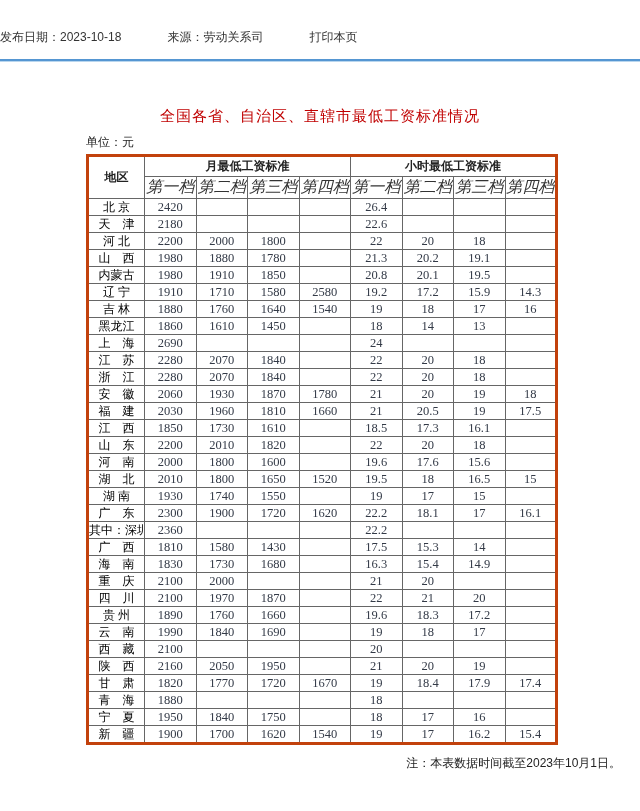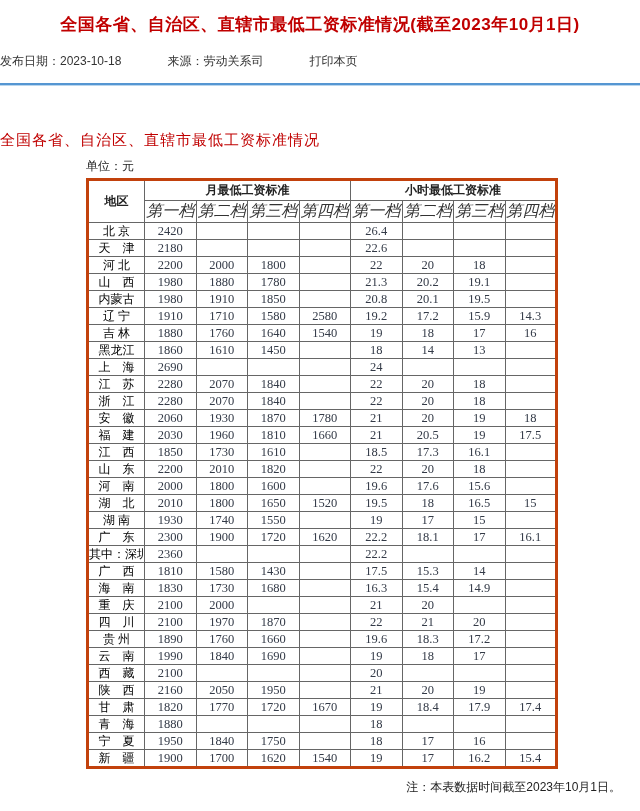--- a/index.html
+++ b/index.html
@@ -25,20 +25,21 @@
   .meta-item { white-space:nowrap; }
   .print-link { cursor:pointer; color:#333; text-decoration:none; }
   .blue-rule {
     margin-top:13px;
     height:2px;
     background:#5596d2;
     border-bottom:1px solid #b9d6ee;
   }
   .table-title {
     margin-top:45px;
+    text-align:center;
     font-size:15px;
     color:#c00000;
     letter-spacing:1px;
   }
   .unit-label {
     margin:8px 0 0 86px;
     font-size:12px;
     color:#222;
   }
   table.wage-table {
@@ -88,21 +89,20 @@
     padding-right:19px;
     text-align:right;
     font-size:12px;
     color:#222;
   }
 </style>
 </head>
 <body>
 
 <div class="page-header">
-  <div class="page-title">全国各省、自治区、直辖市最低工资标准情况(截至2023年10月1日)</div>
   <div class="meta-row">
     <span class="meta-item">发布日期：2023-10-18</span>
     <span class="meta-item">来源：劳动关系司</span>
     <span class="meta-item print-link">打印本页</span>
   </div>
   <div class="blue-rule"></div>
 </div>
 
 <div>
   <div class="table-title">全国各省、自治区、直辖市最低工资标准情况</div>

